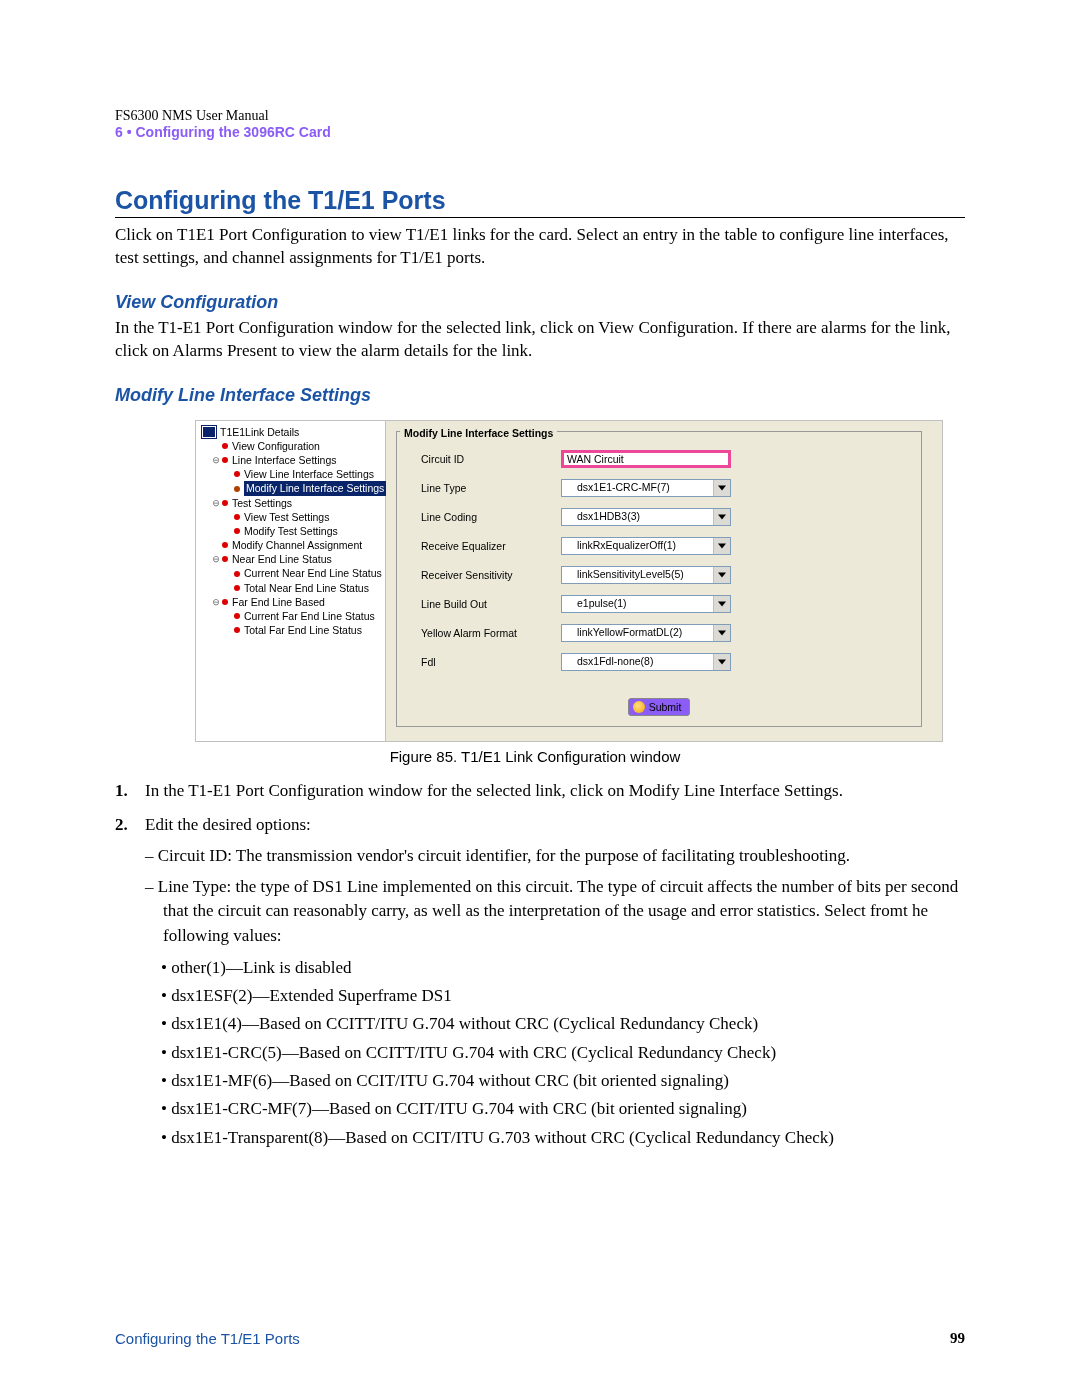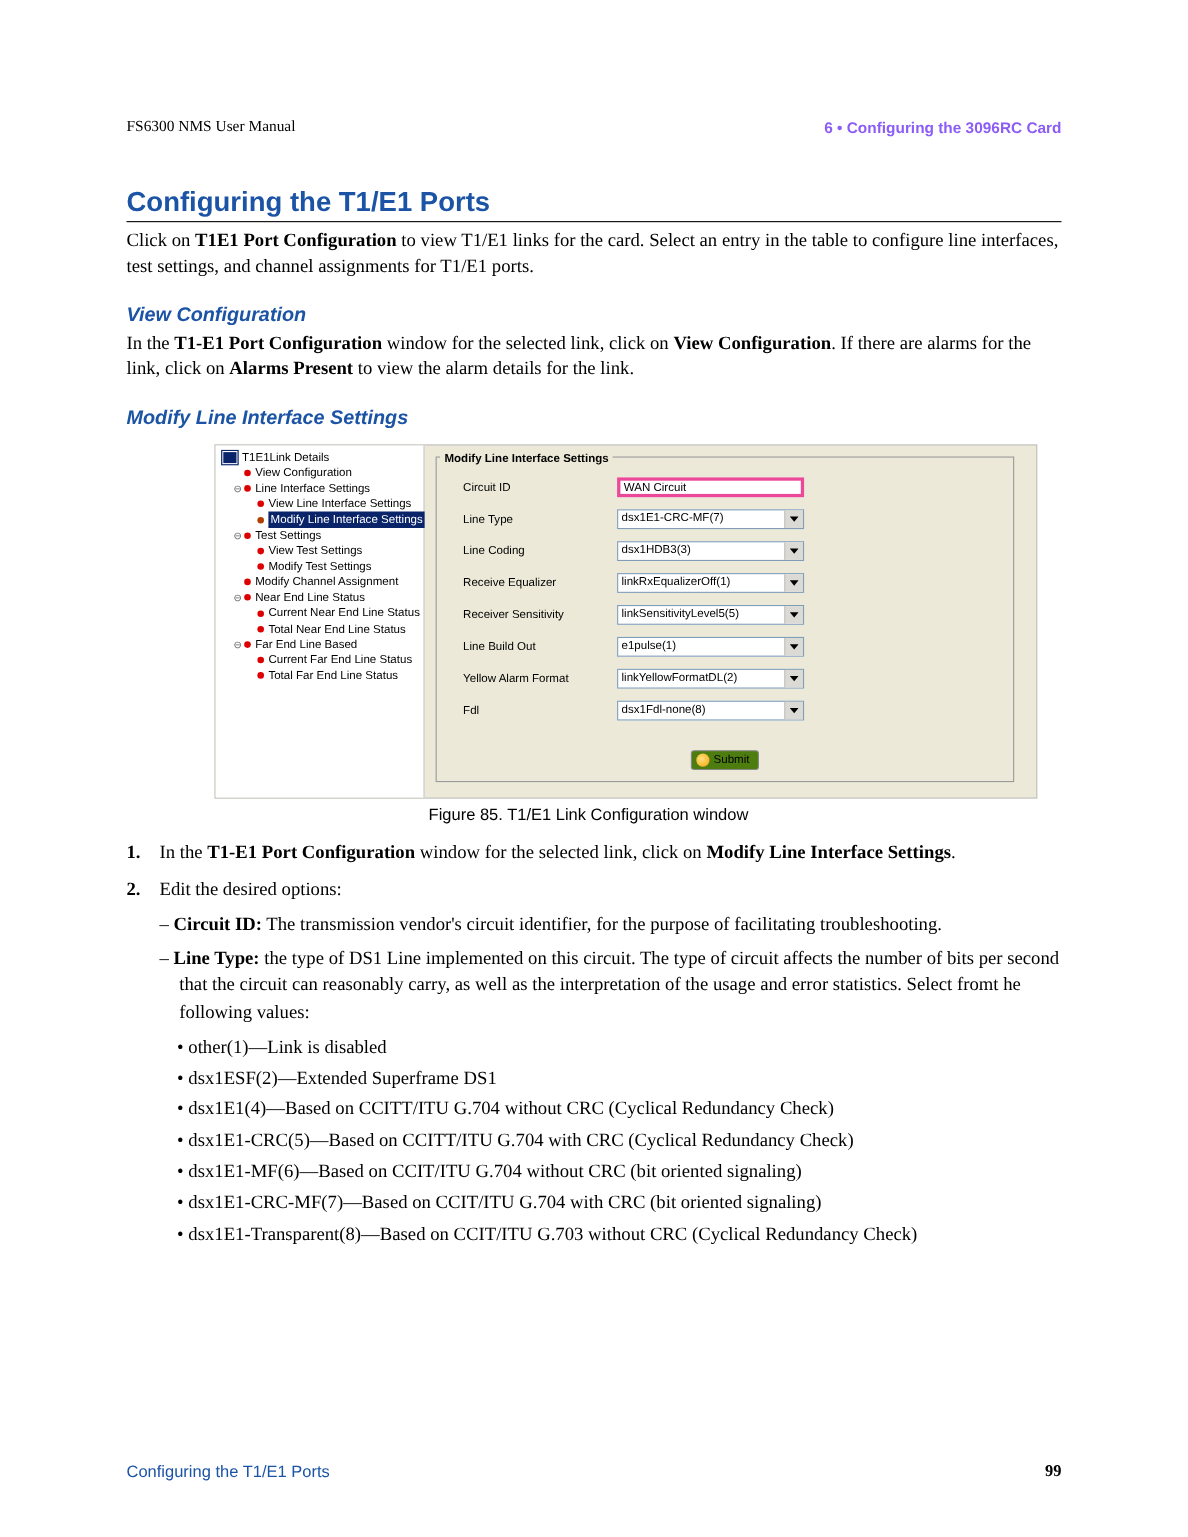--- a/index.html
+++ b/index.html
@@ -13,20 +13,21 @@
     min-height: 1397px;
     box-sizing: border-box;
     padding: 108px 115px 50px 115px;
     position: relative;
   }
   .hdr-row {
     display: flex;
     justify-content: space-between;
     font-size: 14px;
     margin-bottom: 46px;
+    flex-direction: column;
   }
   .hdr-right { color: #8b5cf6; font-family: Arial, sans-serif; font-weight: bold; }
   h1.section-title {
     font-family: Arial, sans-serif;
     color: #1b53a5;
     font-weight: bold;
     font-size: 25px;
     margin: 0 0 2px 0;
   }
   .title-rule {
@@ -40,21 +41,21 @@
     margin: 0 0 18px 0;
   }
   h2.sub-title {
     font-family: Arial, sans-serif;
     color: #1b53a5;
     font-style: italic;
     font-weight: bold;
     font-size: 18px;
     margin: 22px 0 4px 0;
   }
-  .bold { font-weight: bold; }
+  .bold { font-weight: normal; }
   .figure-wrap {
     margin: 14px 0 6px 80px;
   }
   .fig-box {
     display: flex;
     background: #ece9d8;
     border: 1px solid #c0c0c0;
     width: 748px;
     font-family: Tahoma, Arial, sans-serif;
     font-size: 10.5px;
@@ -125,39 +126,39 @@
     background: #fff;
     border: 3px solid #ec4899;
     padding: 1px 3px;
   }
   .select-wrap {
     display: flex;
     border: 1px solid #7f9db9;
     background: #fff;
   }
   .select-wrap .val {
-    flex: 1; padding: 1px 3px;
+    flex: 1; padding: 1px 15px;
     overflow: hidden; white-space: nowrap;
   }
   .select-wrap .arrow {
     width: 16px;
     background: #dcdad5;
     display: flex; align-items: center; justify-content: center;
     border-left: 1px solid #c0c0c0;
   }
   .select-wrap .arrow svg { width: 8px; height: 6px; }
   .submit-row {
     position: absolute;
     bottom: 10px;
     left: 0; right: 0;
     display: flex;
     justify-content: center;
   }
   .submit-btn {
-    background: #4d7c0f;
+    background: #8b5cf6;
     border: 1px solid #888;
     border-radius: 3px;
     font-size: 10.5px;
     padding: 2px 8px 2px 4px;
     display: inline-flex;
     align-items: center;
     gap: 4px;
     cursor: pointer;
   }
   .submit-btn .sicon {

